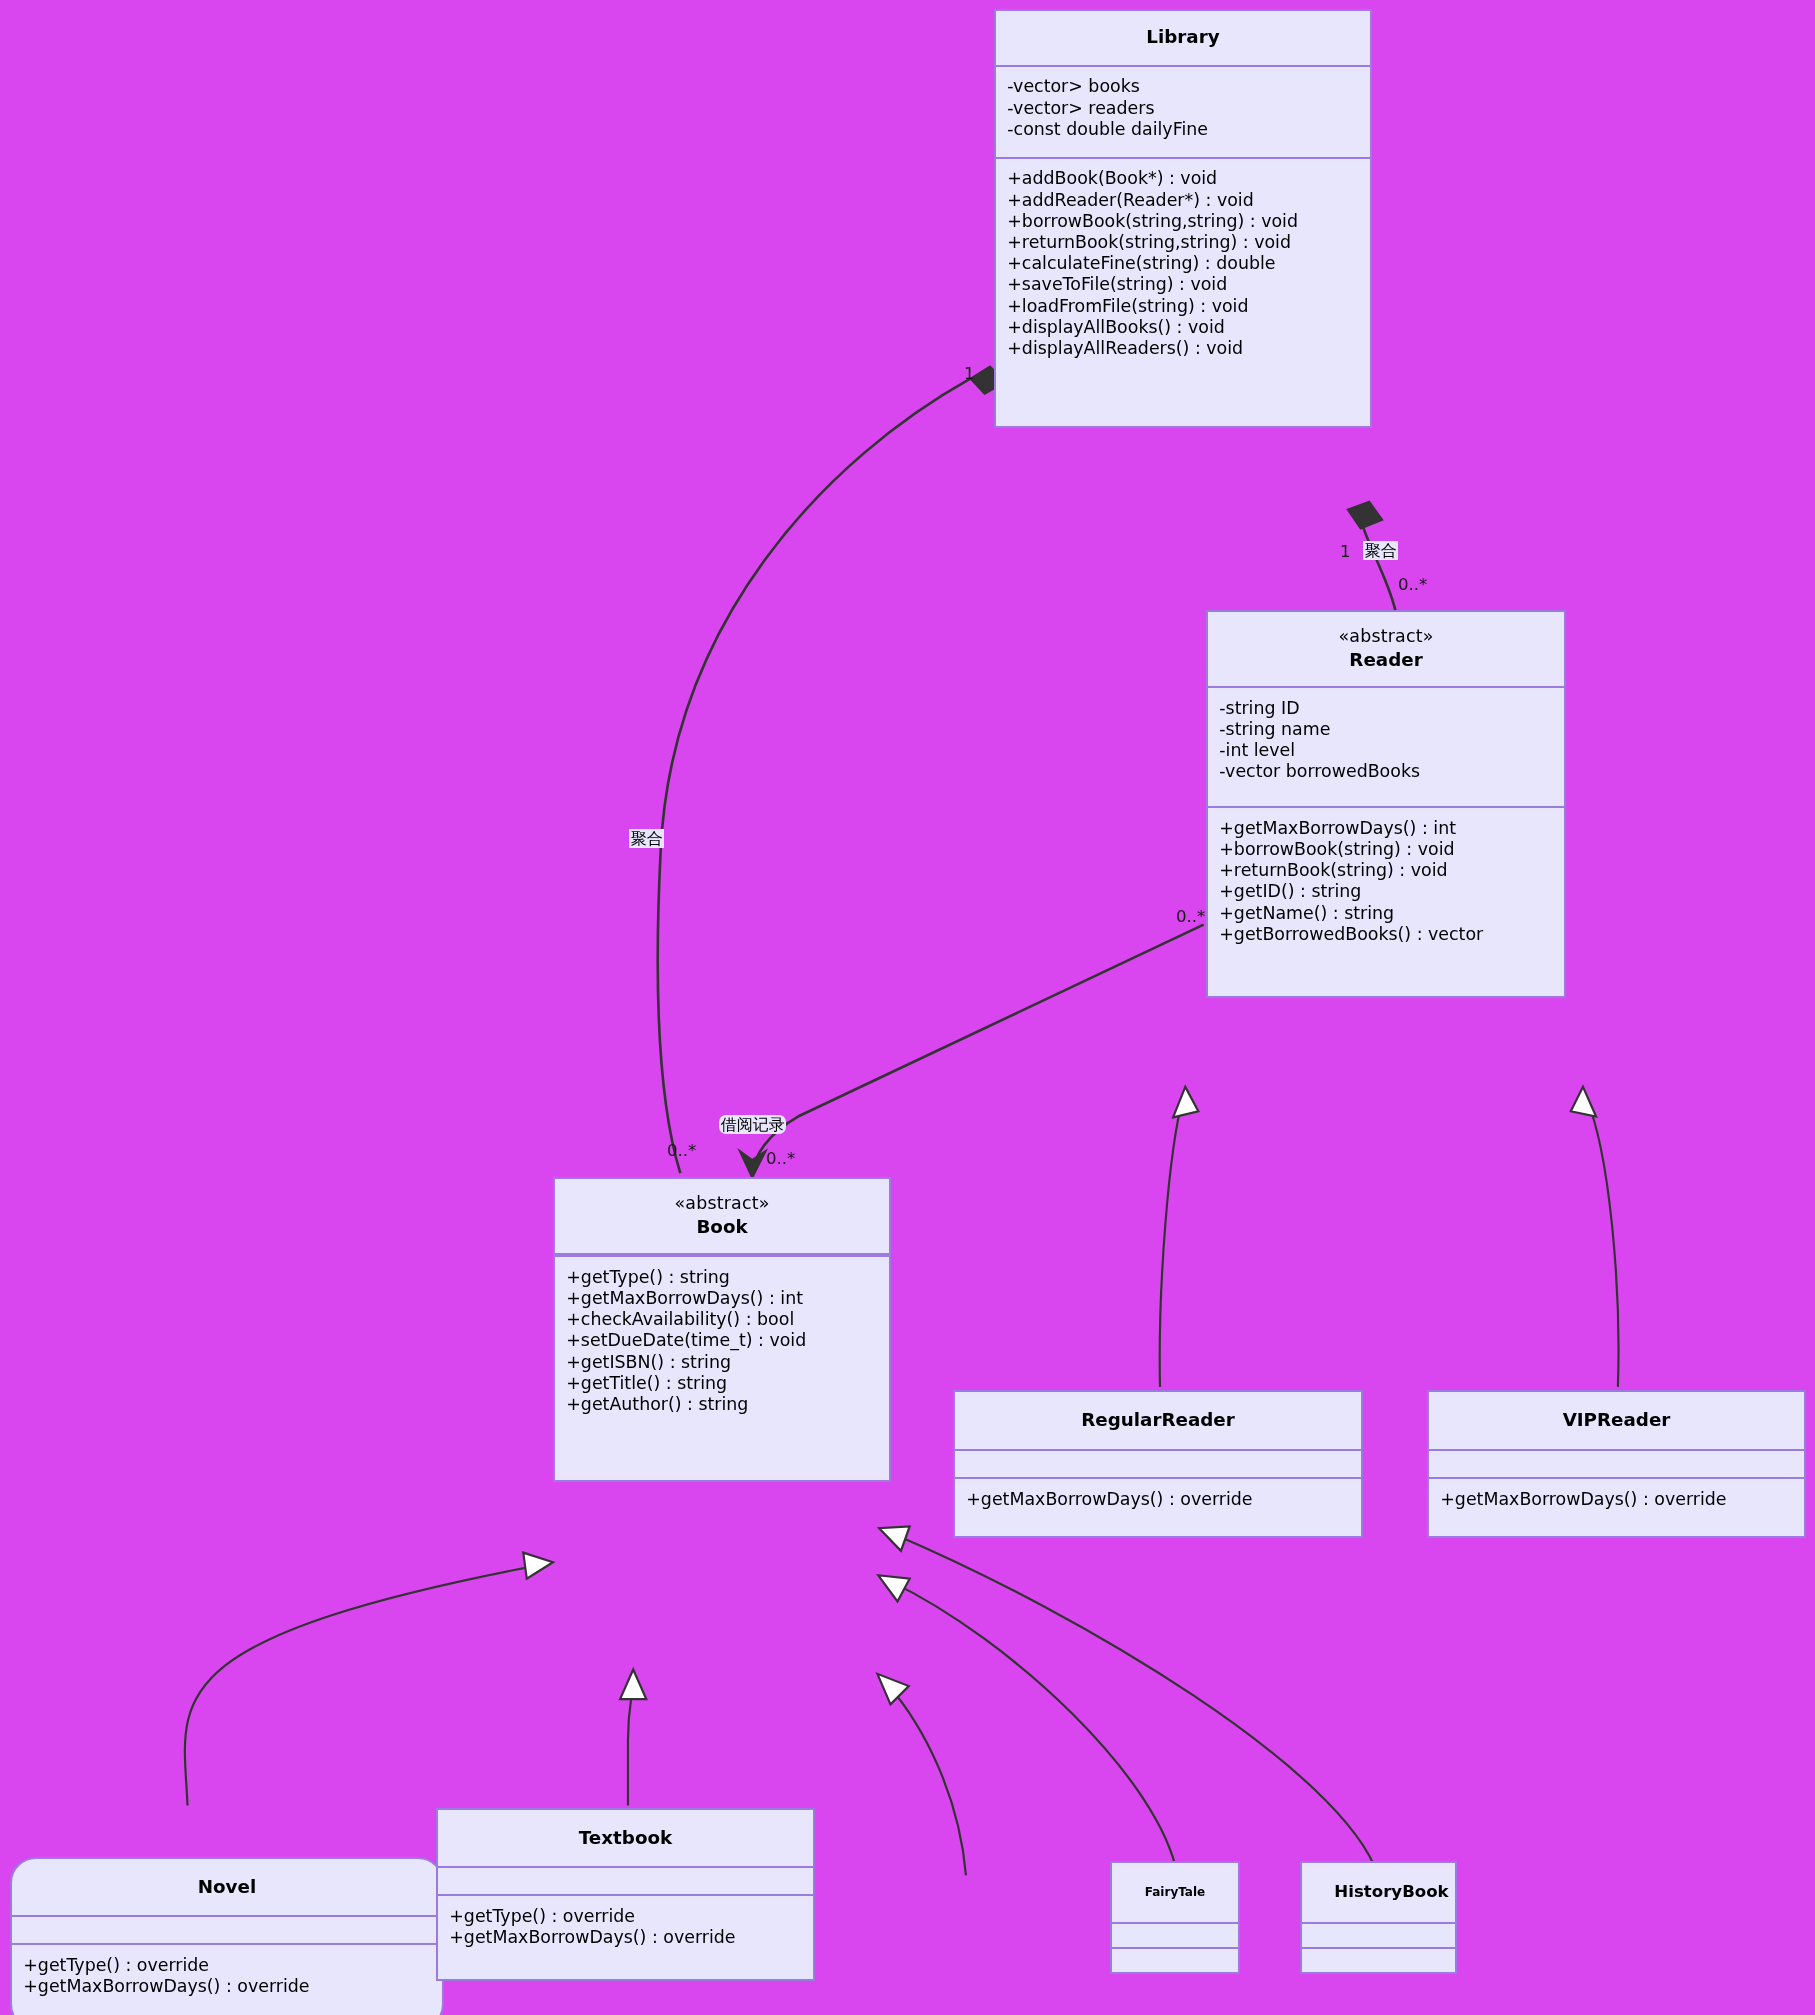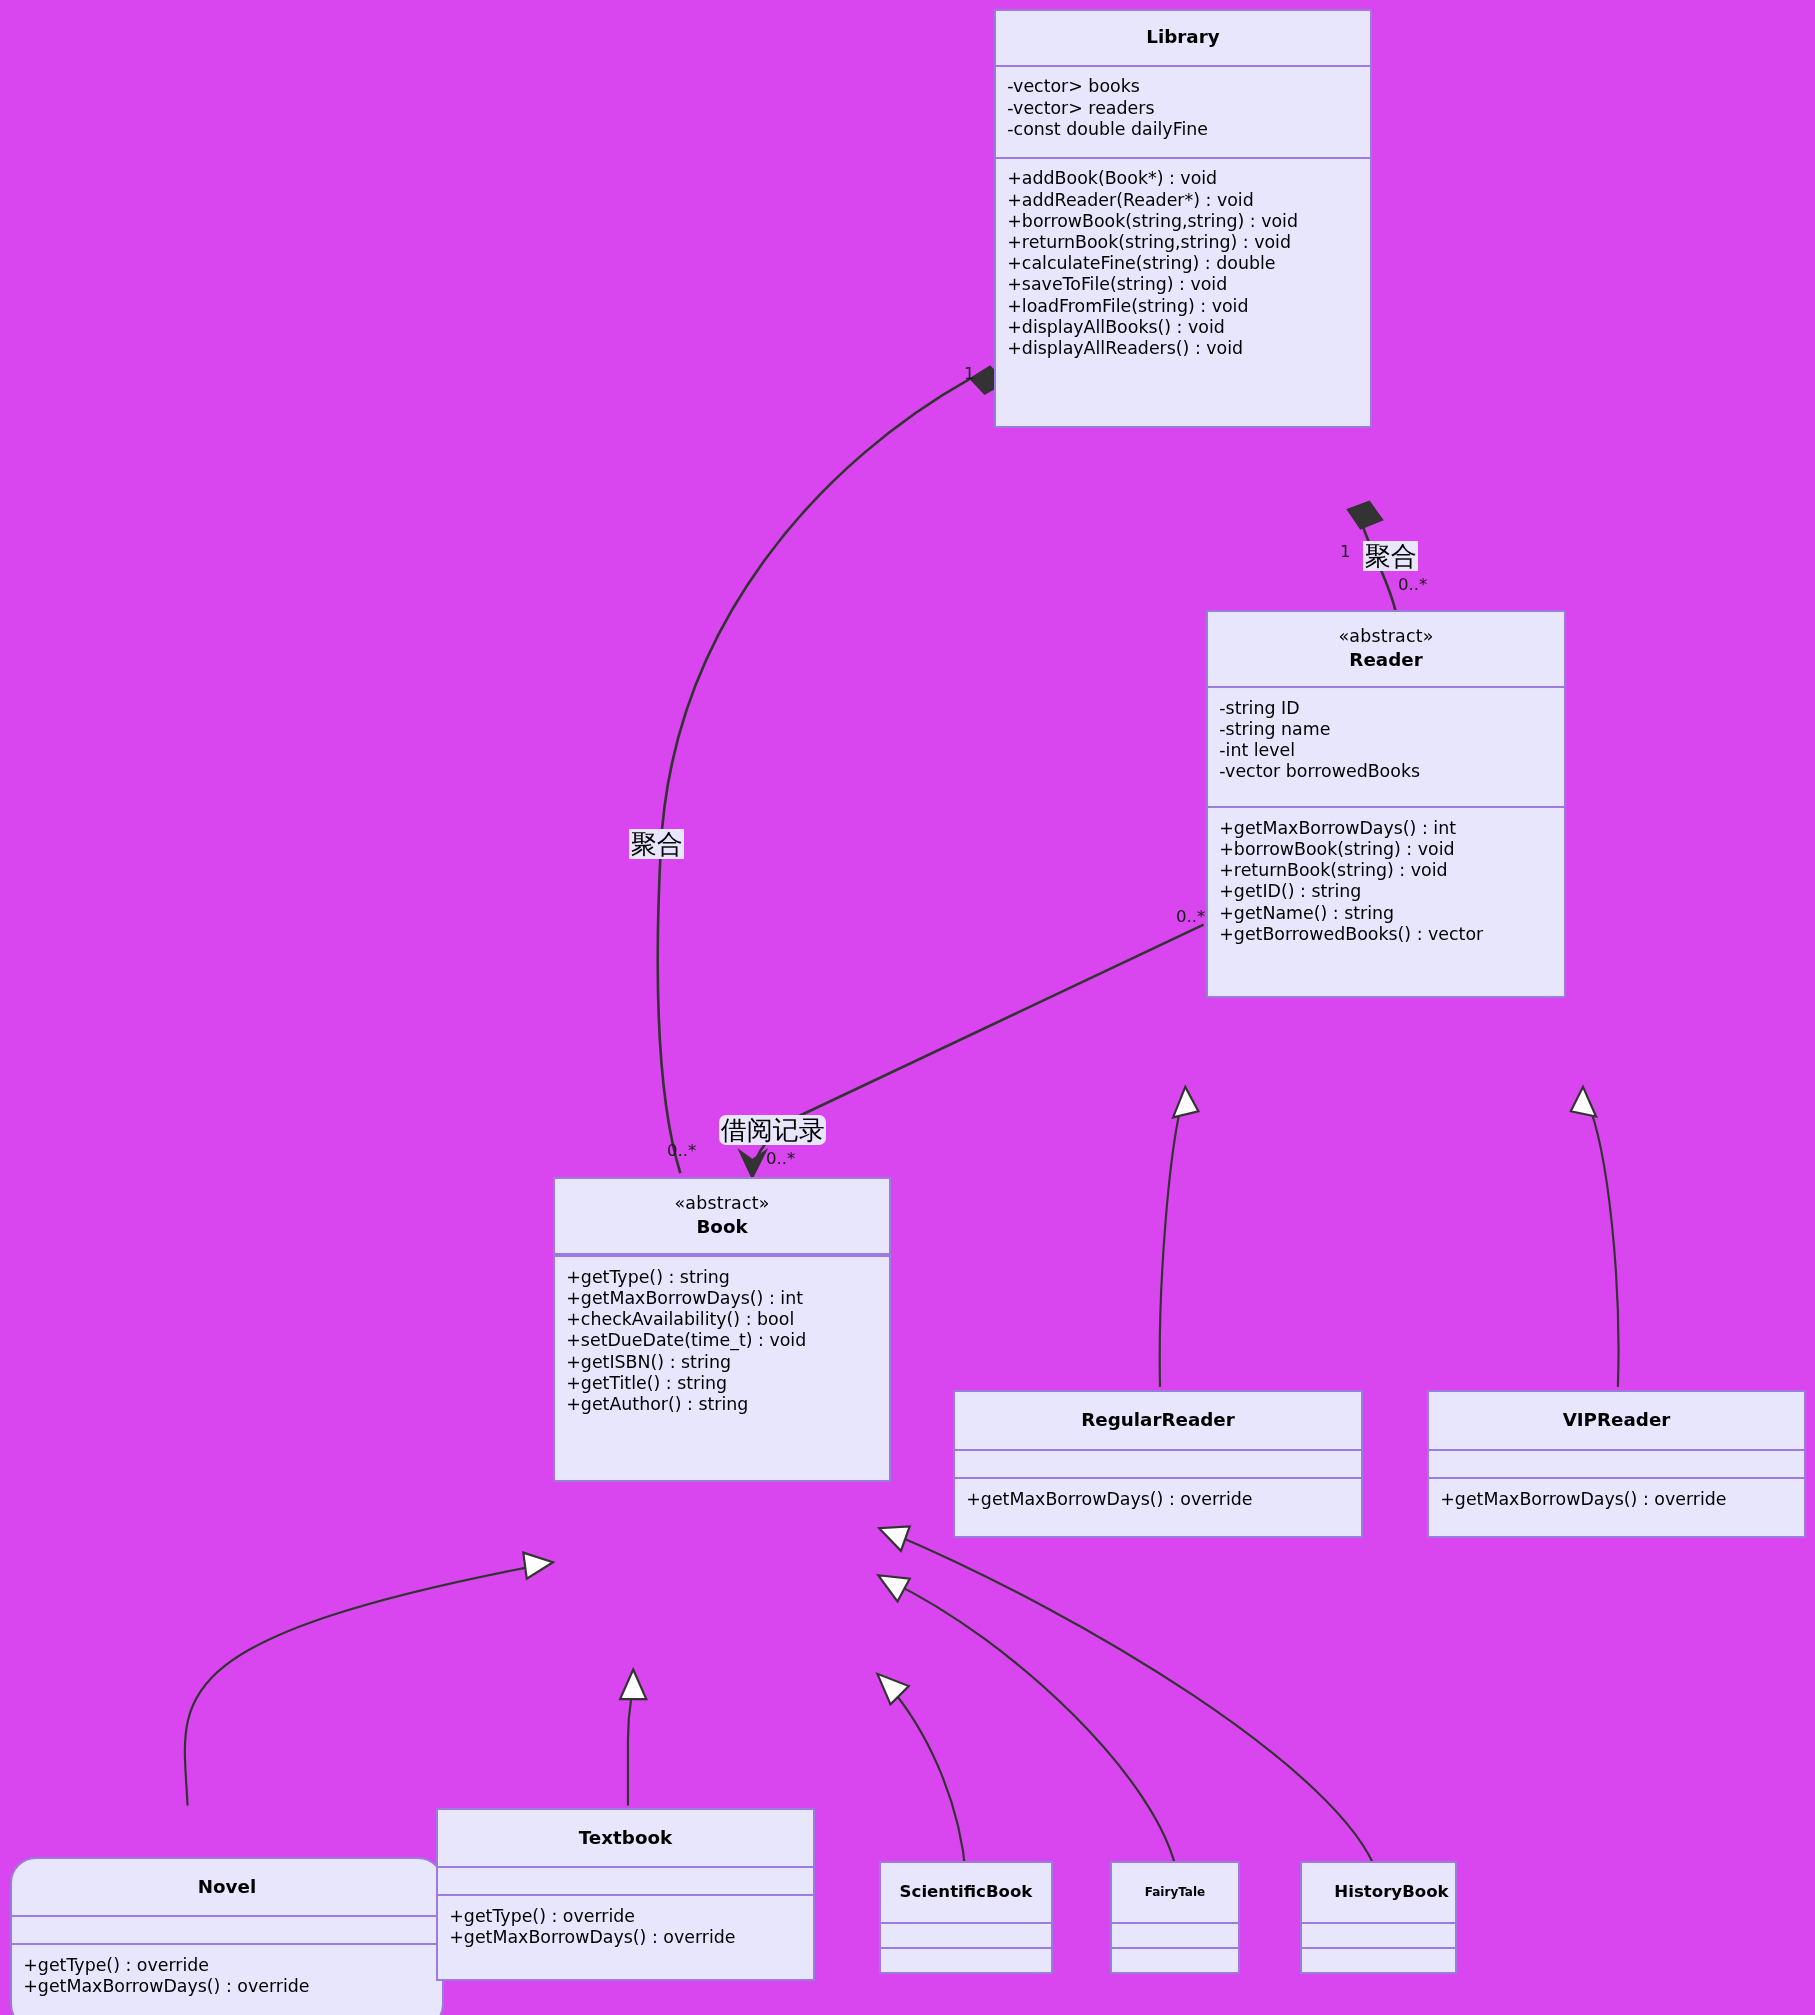--- a/index.html
+++ b/index.html
@@ -59,21 +59,21 @@
   }
   .member{
     font-size:17.4px;
     line-height:1.22;
     white-space:nowrap;
     text-align:left;
   }
   .edge-label{
     position:absolute;
     background:#E8E6FD;
-    font-size:26px;
+    font-size:16px;
     line-height:1.1;
     padding:0.9px 1.7px;
     white-space:nowrap;
     z-index:8;
   }
   .mult-label{
     position:absolute;
     background:transparent;
     font-size:16.6px;
     line-height:1;
@@ -236,29 +236,20 @@
     </div>
     <div class="cls-divider"></div>
     <div class="cls-section" style="height:26px;"></div>
     <div class="cls-divider"></div>
     <div class="cls-section" style="height:83px;">
       <div class="member">+getType() : override</div>
       <div class="member">+getMaxBorrowDays() : override</div>
     </div>
   </div>
 
-  <div class="uml-class" style="left:879px; top:1861px; width:174px;">
-    <div class="cls-header" style="height:59px;">
-      <div class="cls-name" style="font-size:16.6px;">ScientificBook</div>
-    </div>
-    <div class="cls-divider"></div>
-    <div class="cls-section" style="height:23px;"></div>
-    <div class="cls-divider"></div>
-    <div class="cls-section" style="height:23px;"></div>
-  </div>
 
   <div class="uml-class" style="left:1110px; top:1861px; width:130px;">
     <div class="cls-header" style="height:59px;">
       <div class="cls-name" style="font-size:12px;">FairyTale</div>
     </div>
     <div class="cls-divider"></div>
     <div class="cls-section" style="height:23px;"></div>
     <div class="cls-divider"></div>
     <div class="cls-section" style="height:23px;"></div>
   </div>

